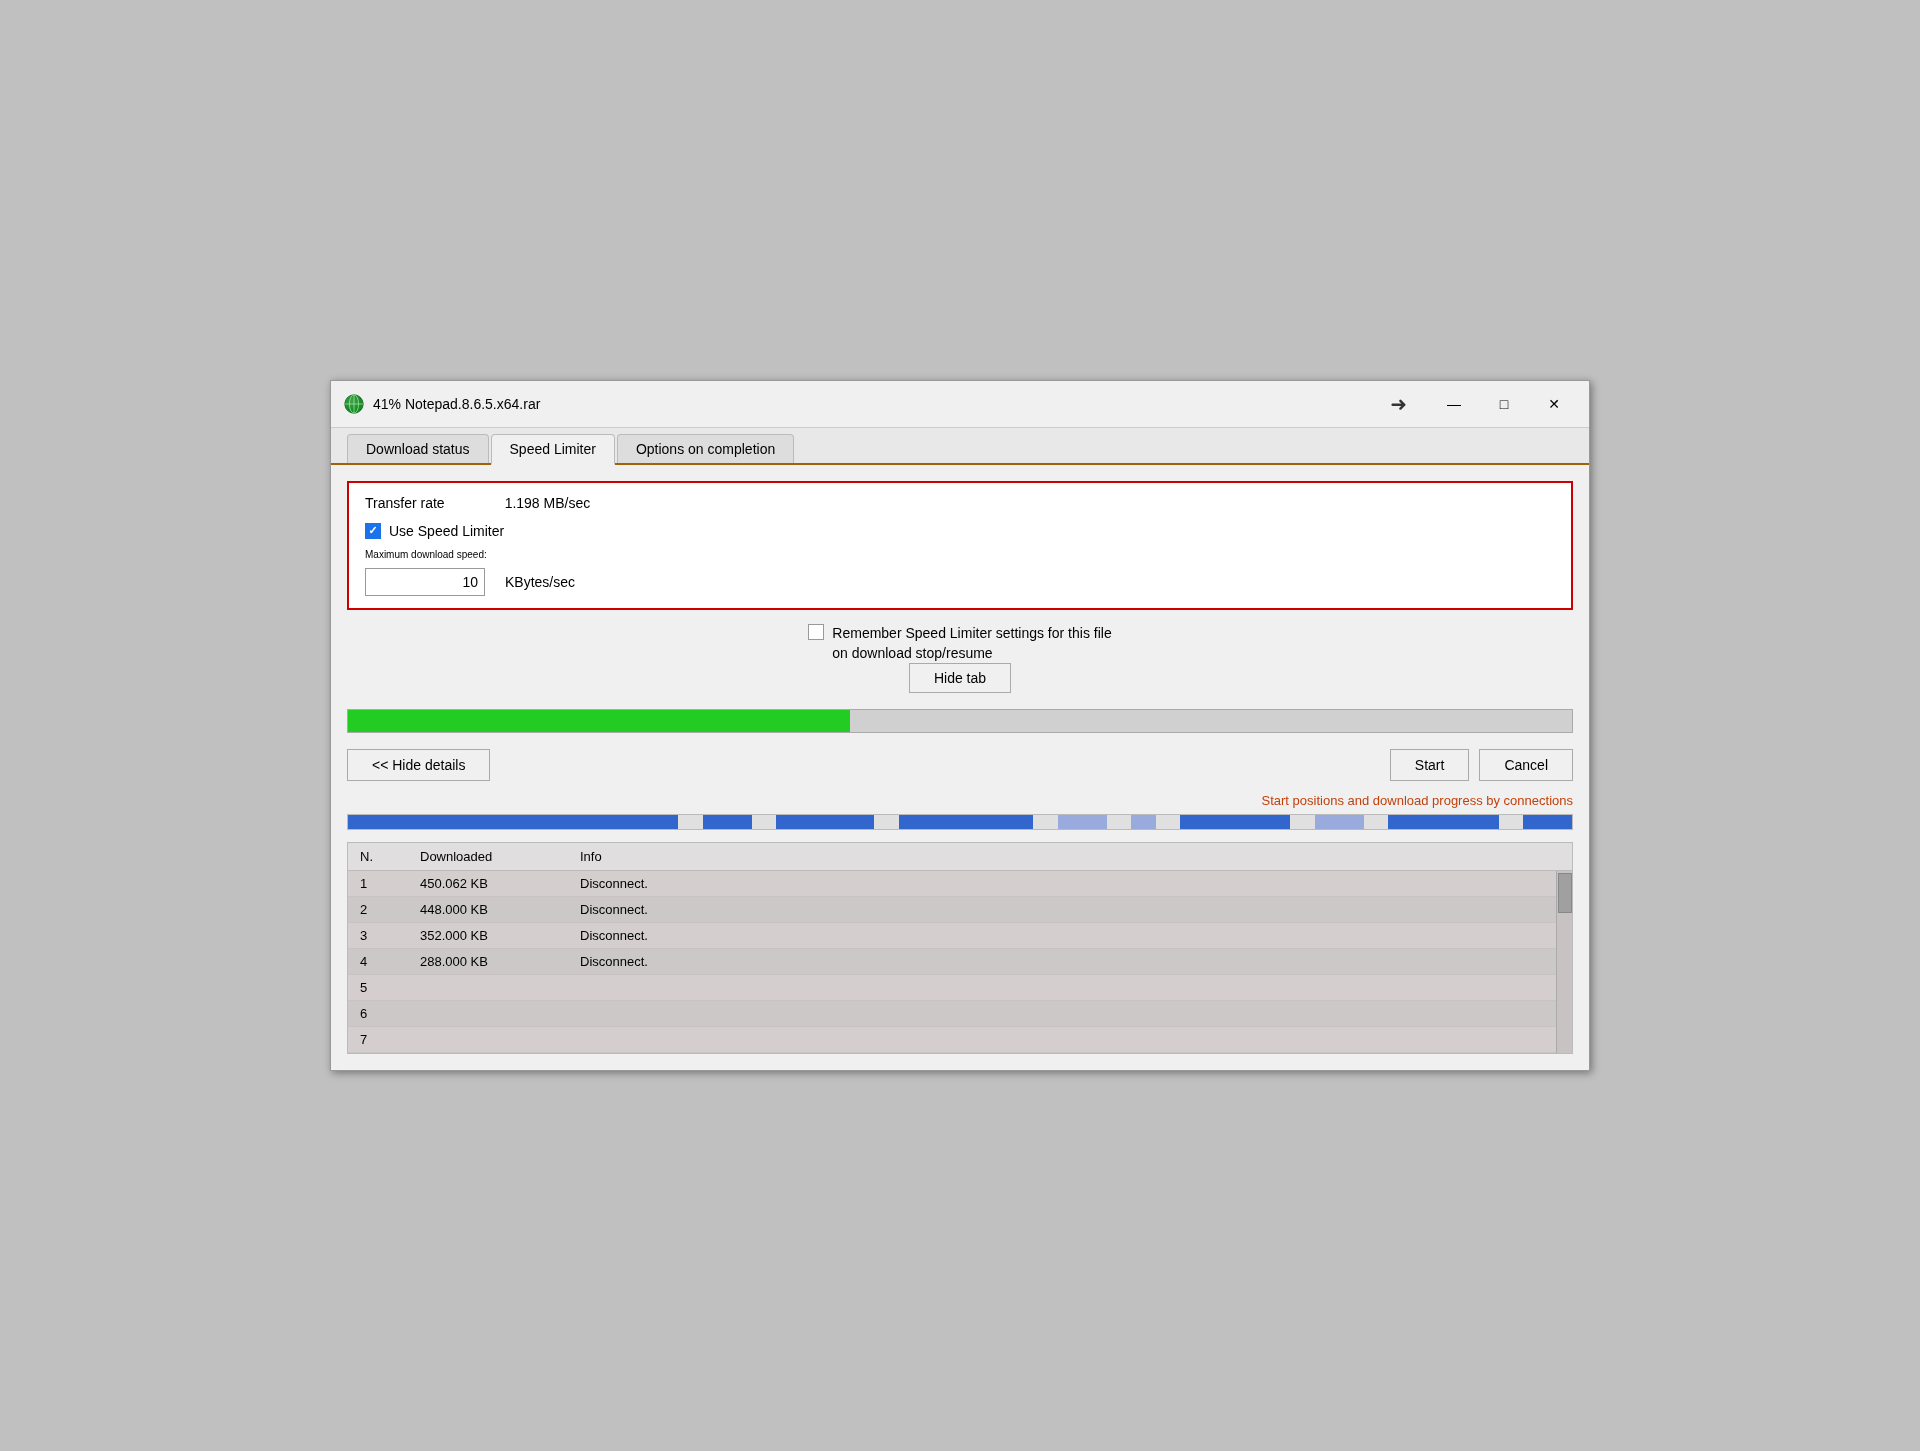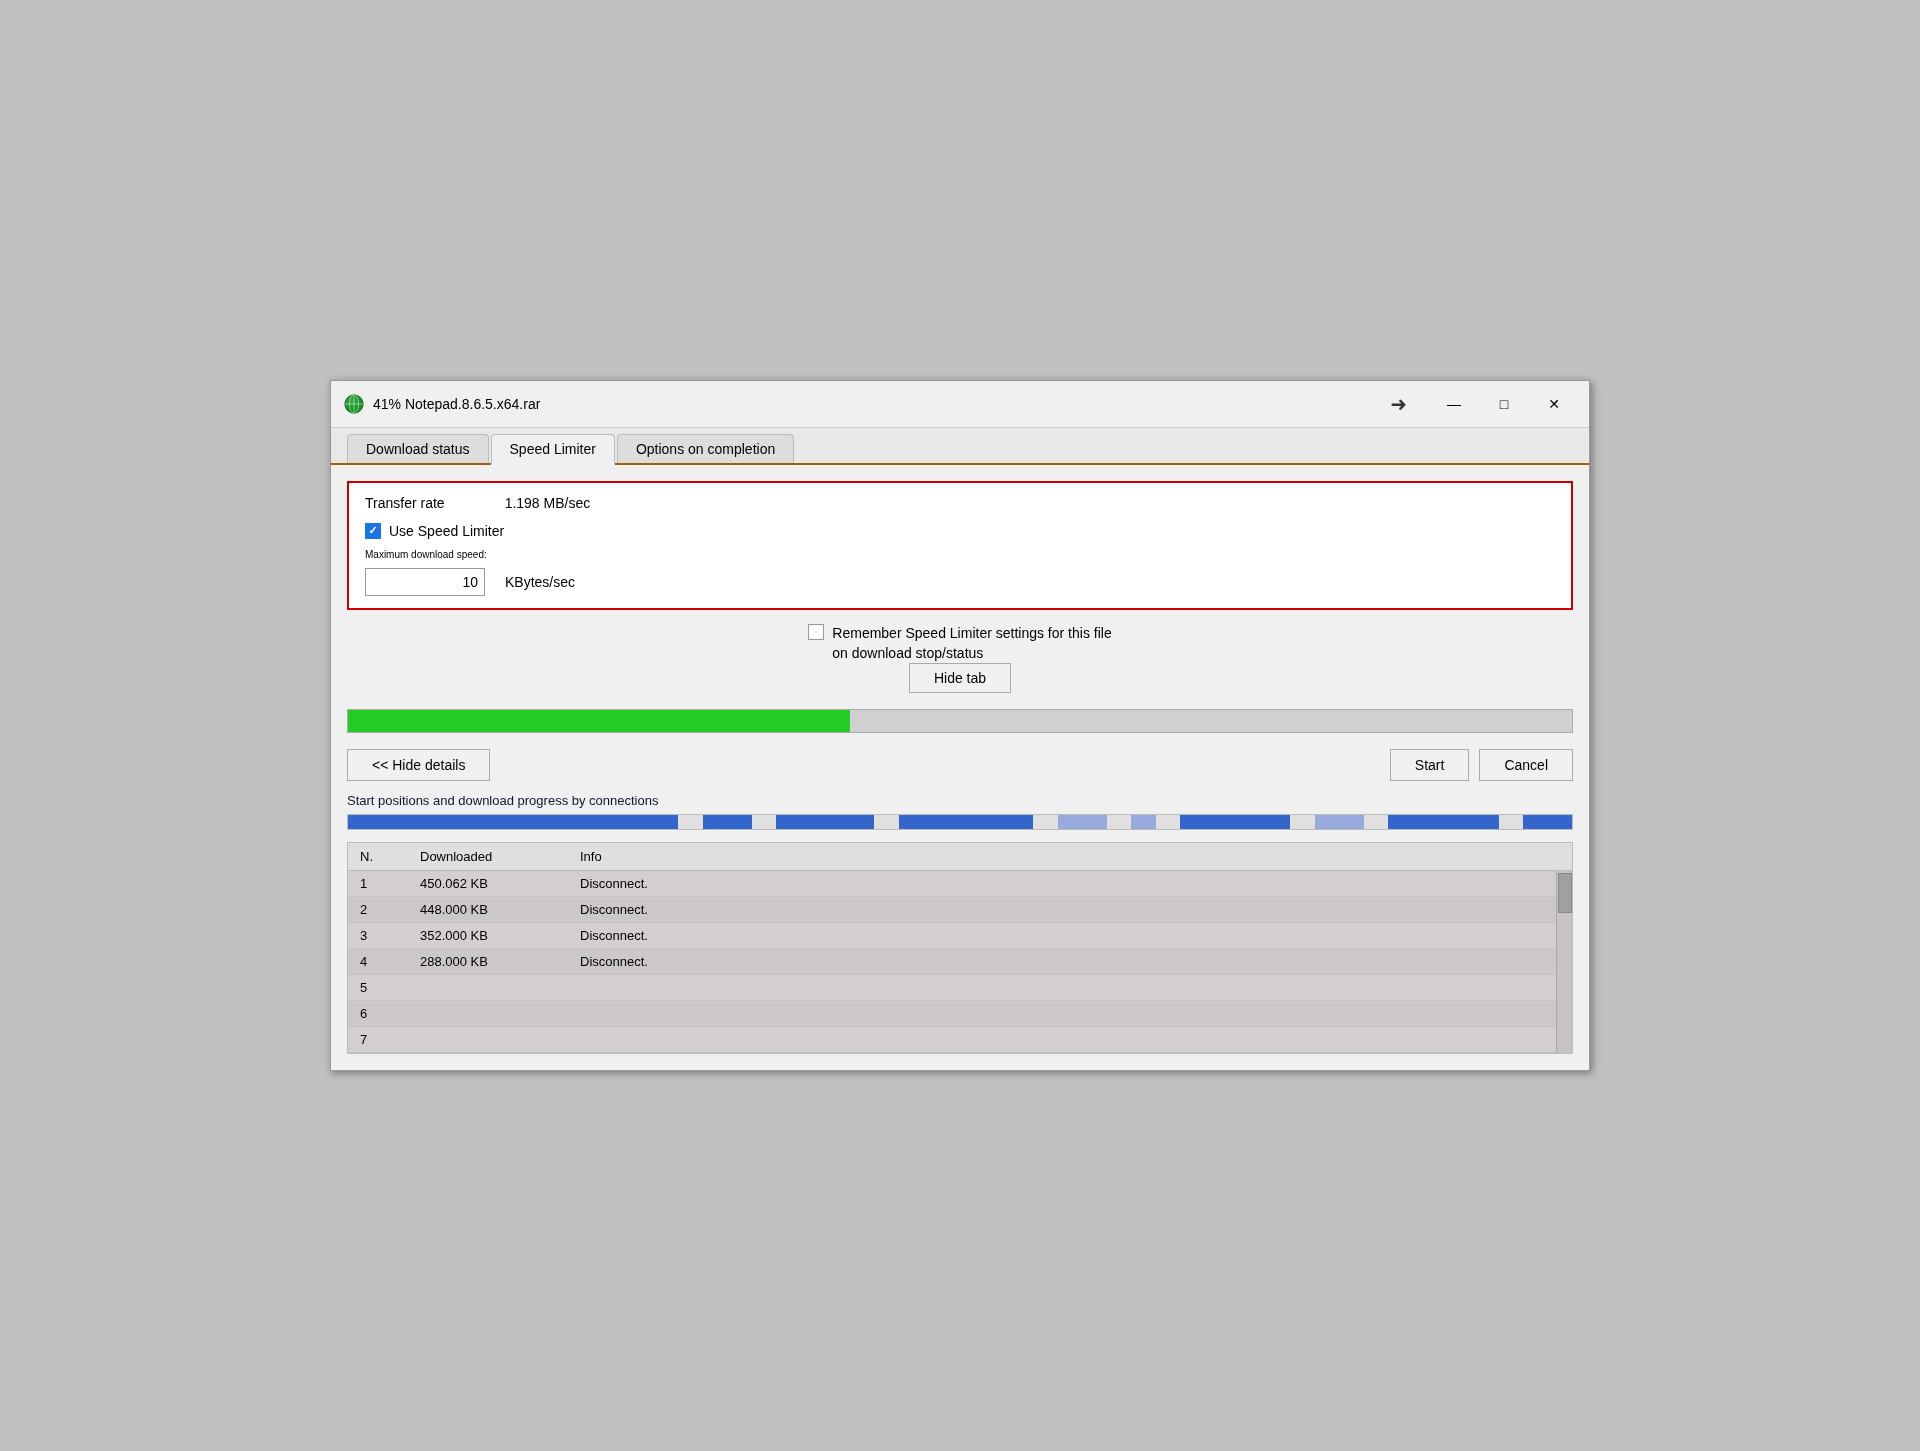--- a/index.html
+++ b/index.html
@@ -201,24 +201,24 @@
       background: #f0f0f0;
       cursor: pointer;
       font-size: 14px;
     }
     .action-btn-right {
       display: flex;
       gap: 10px;
     }
 
     .connections-label {
-      text-align: left;
+      text-align: right;
       font-size: 13px;
       margin-bottom: 6px;
-      color: #0f172a;
+      color: #c2410c;
     }
 
     .connections-bar {
       height: 16px;
       background: #e0e0e0;
       margin-bottom: 12px;
       position: relative;
       display: flex;
       align-items: center;
       border: 1px solid #bbb;
@@ -353,21 +353,21 @@
         <span class="kbytes-label">KBytes/sec</span>
       </div>
 
     </div>
 
     <div class="remember-row">
       <div class="remember-left">
         <div class="checkbox-empty"></div>
         <div class="remember-text">
           <span>Remember Speed Limiter settings for this file</span><br>
-          <span>on download stop/status</span>
+          <span>on download stop/resume</span>
         </div>
       </div>
       <button class="hide-tab-btn">Hide tab</button>
     </div>
 
     <div class="progress-bar-container">
       <div class="progress-bar-fill" style="width: 41%"></div>
     </div>
 
     <div class="action-buttons">

